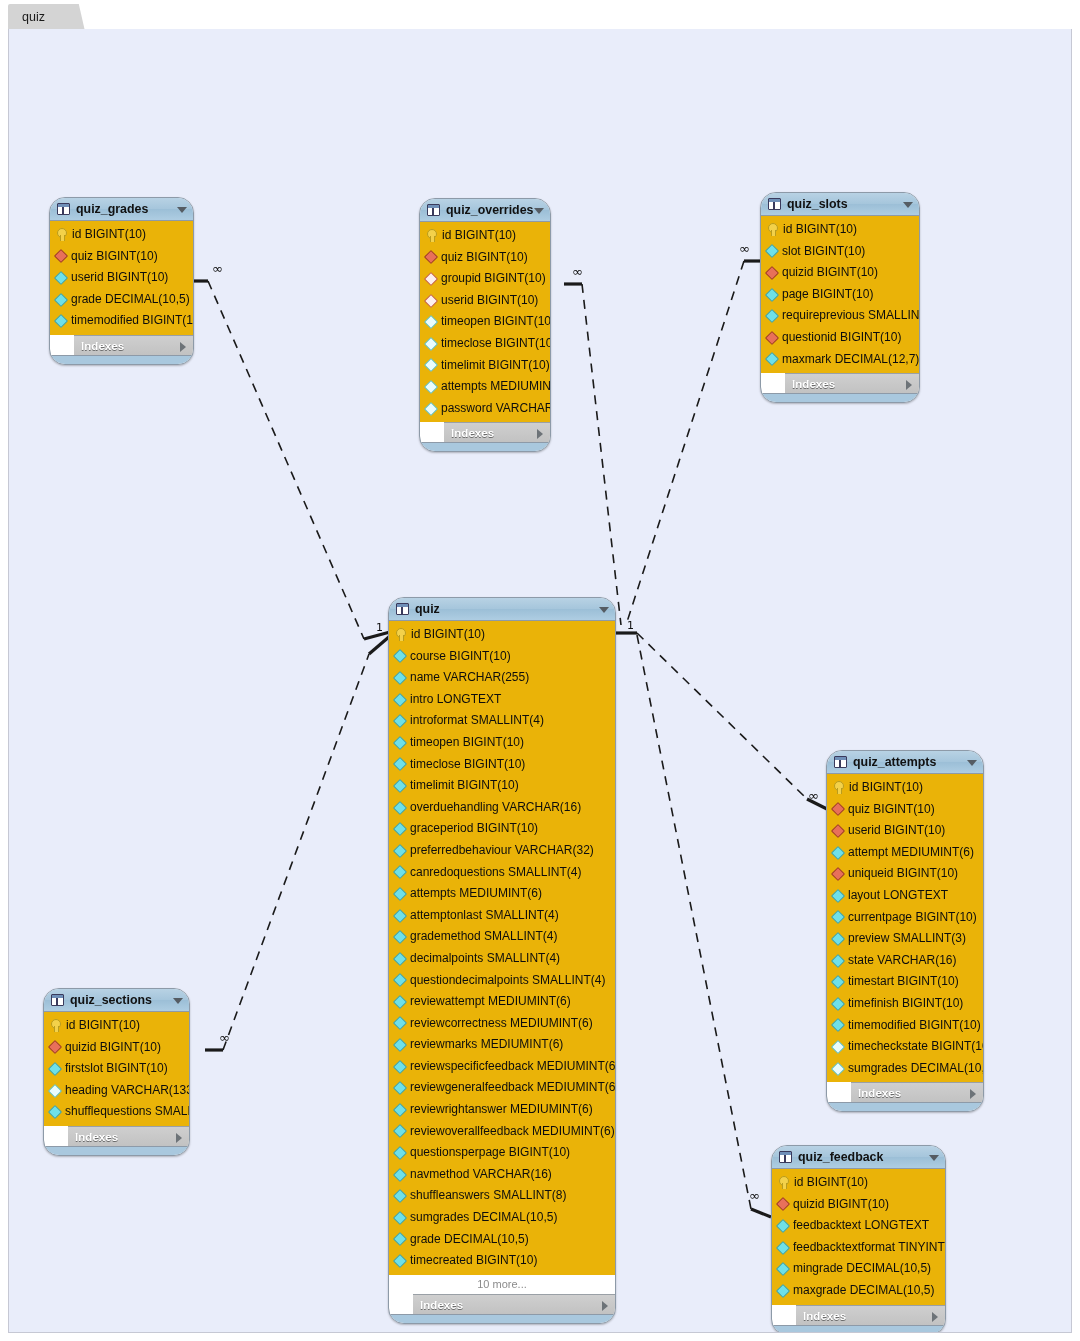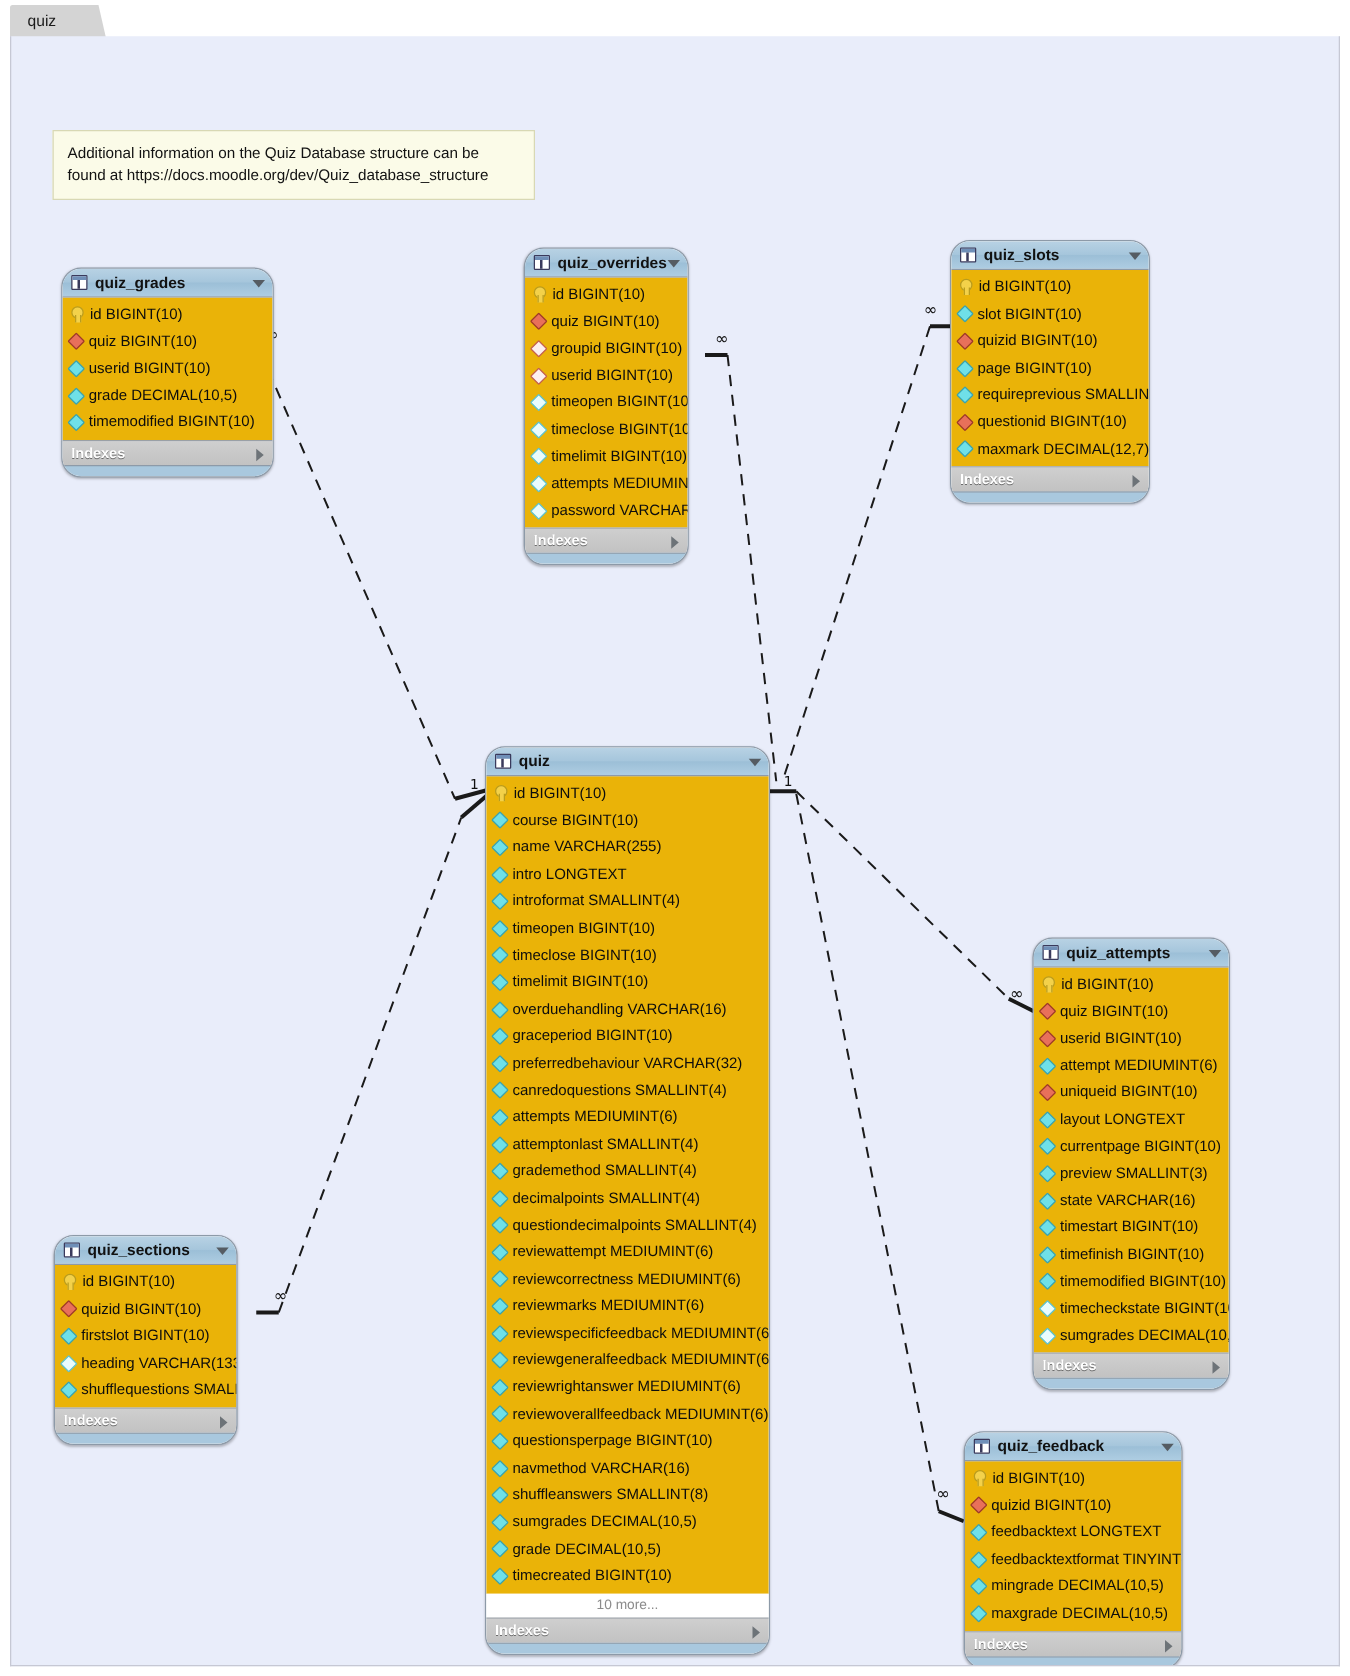--- a/index.html
+++ b/index.html
@@ -187,20 +187,21 @@
     height: 20px;
     display: flex;
     align-items: center;
     padding: 0 7px;
     background: linear-gradient(to bottom, #cfcfcf 0%, #c2c2c2 100%);
     border-top: 1px solid #9aa0a6;
     font-size: 11.6px;
     font-weight: bold;
     color: #ffffff;
     text-shadow: 0 1px 0 rgba(90,90,90,0.85);
+    margin-left: 24px;
   }
   .caret-right {
     position: absolute;
     right: 7px; top: 6px;
     width: 0; height: 0;
     border-top: 5px solid transparent;
     border-bottom: 5px solid transparent;
     border-left: 6px solid #6d7378;
   }
   .entity-strip {
@@ -260,23 +261,22 @@
 
     <div class="card-label inf" style="left:203px; top:233px;">∞</div>
     <div class="card-label inf" style="left:563px; top:236px;">∞</div>
     <div class="card-label inf" style="left:730px; top:213px;">∞</div>
     <div class="card-label inf" style="left:210px; top:1002px;">∞</div>
     <div class="card-label inf" style="left:799px; top:760px;">∞</div>
     <div class="card-label inf" style="left:740px; top:1160px;">∞</div>
     <div class="card-label" style="left:367px; top:593px;">1</div>
     <div class="card-label" style="left:618px; top:591px;">1</div>
 
-    <div class="note">Additional information on the Quiz Database structure can be found at https://docs.moodle.org/dev/Quiz_database_structure</div>
-
-    <div class="entity" style="left:40px;  top:185px;  width:170px;">
+
+    <div class="entity" style="left:40px;  top:168px;  width:145px;">
         <div class="entity-head">
           <span class="tbl-icon"></span>
           <span class="entity-title">quiz_grades</span>
           <span class="caret-down"></span>
         </div>
         <div class="cols">
           <div class="col">
             <span class="mk key"></span>
             <span class="col-name">id BIGINT(10)</span>
           </div>

